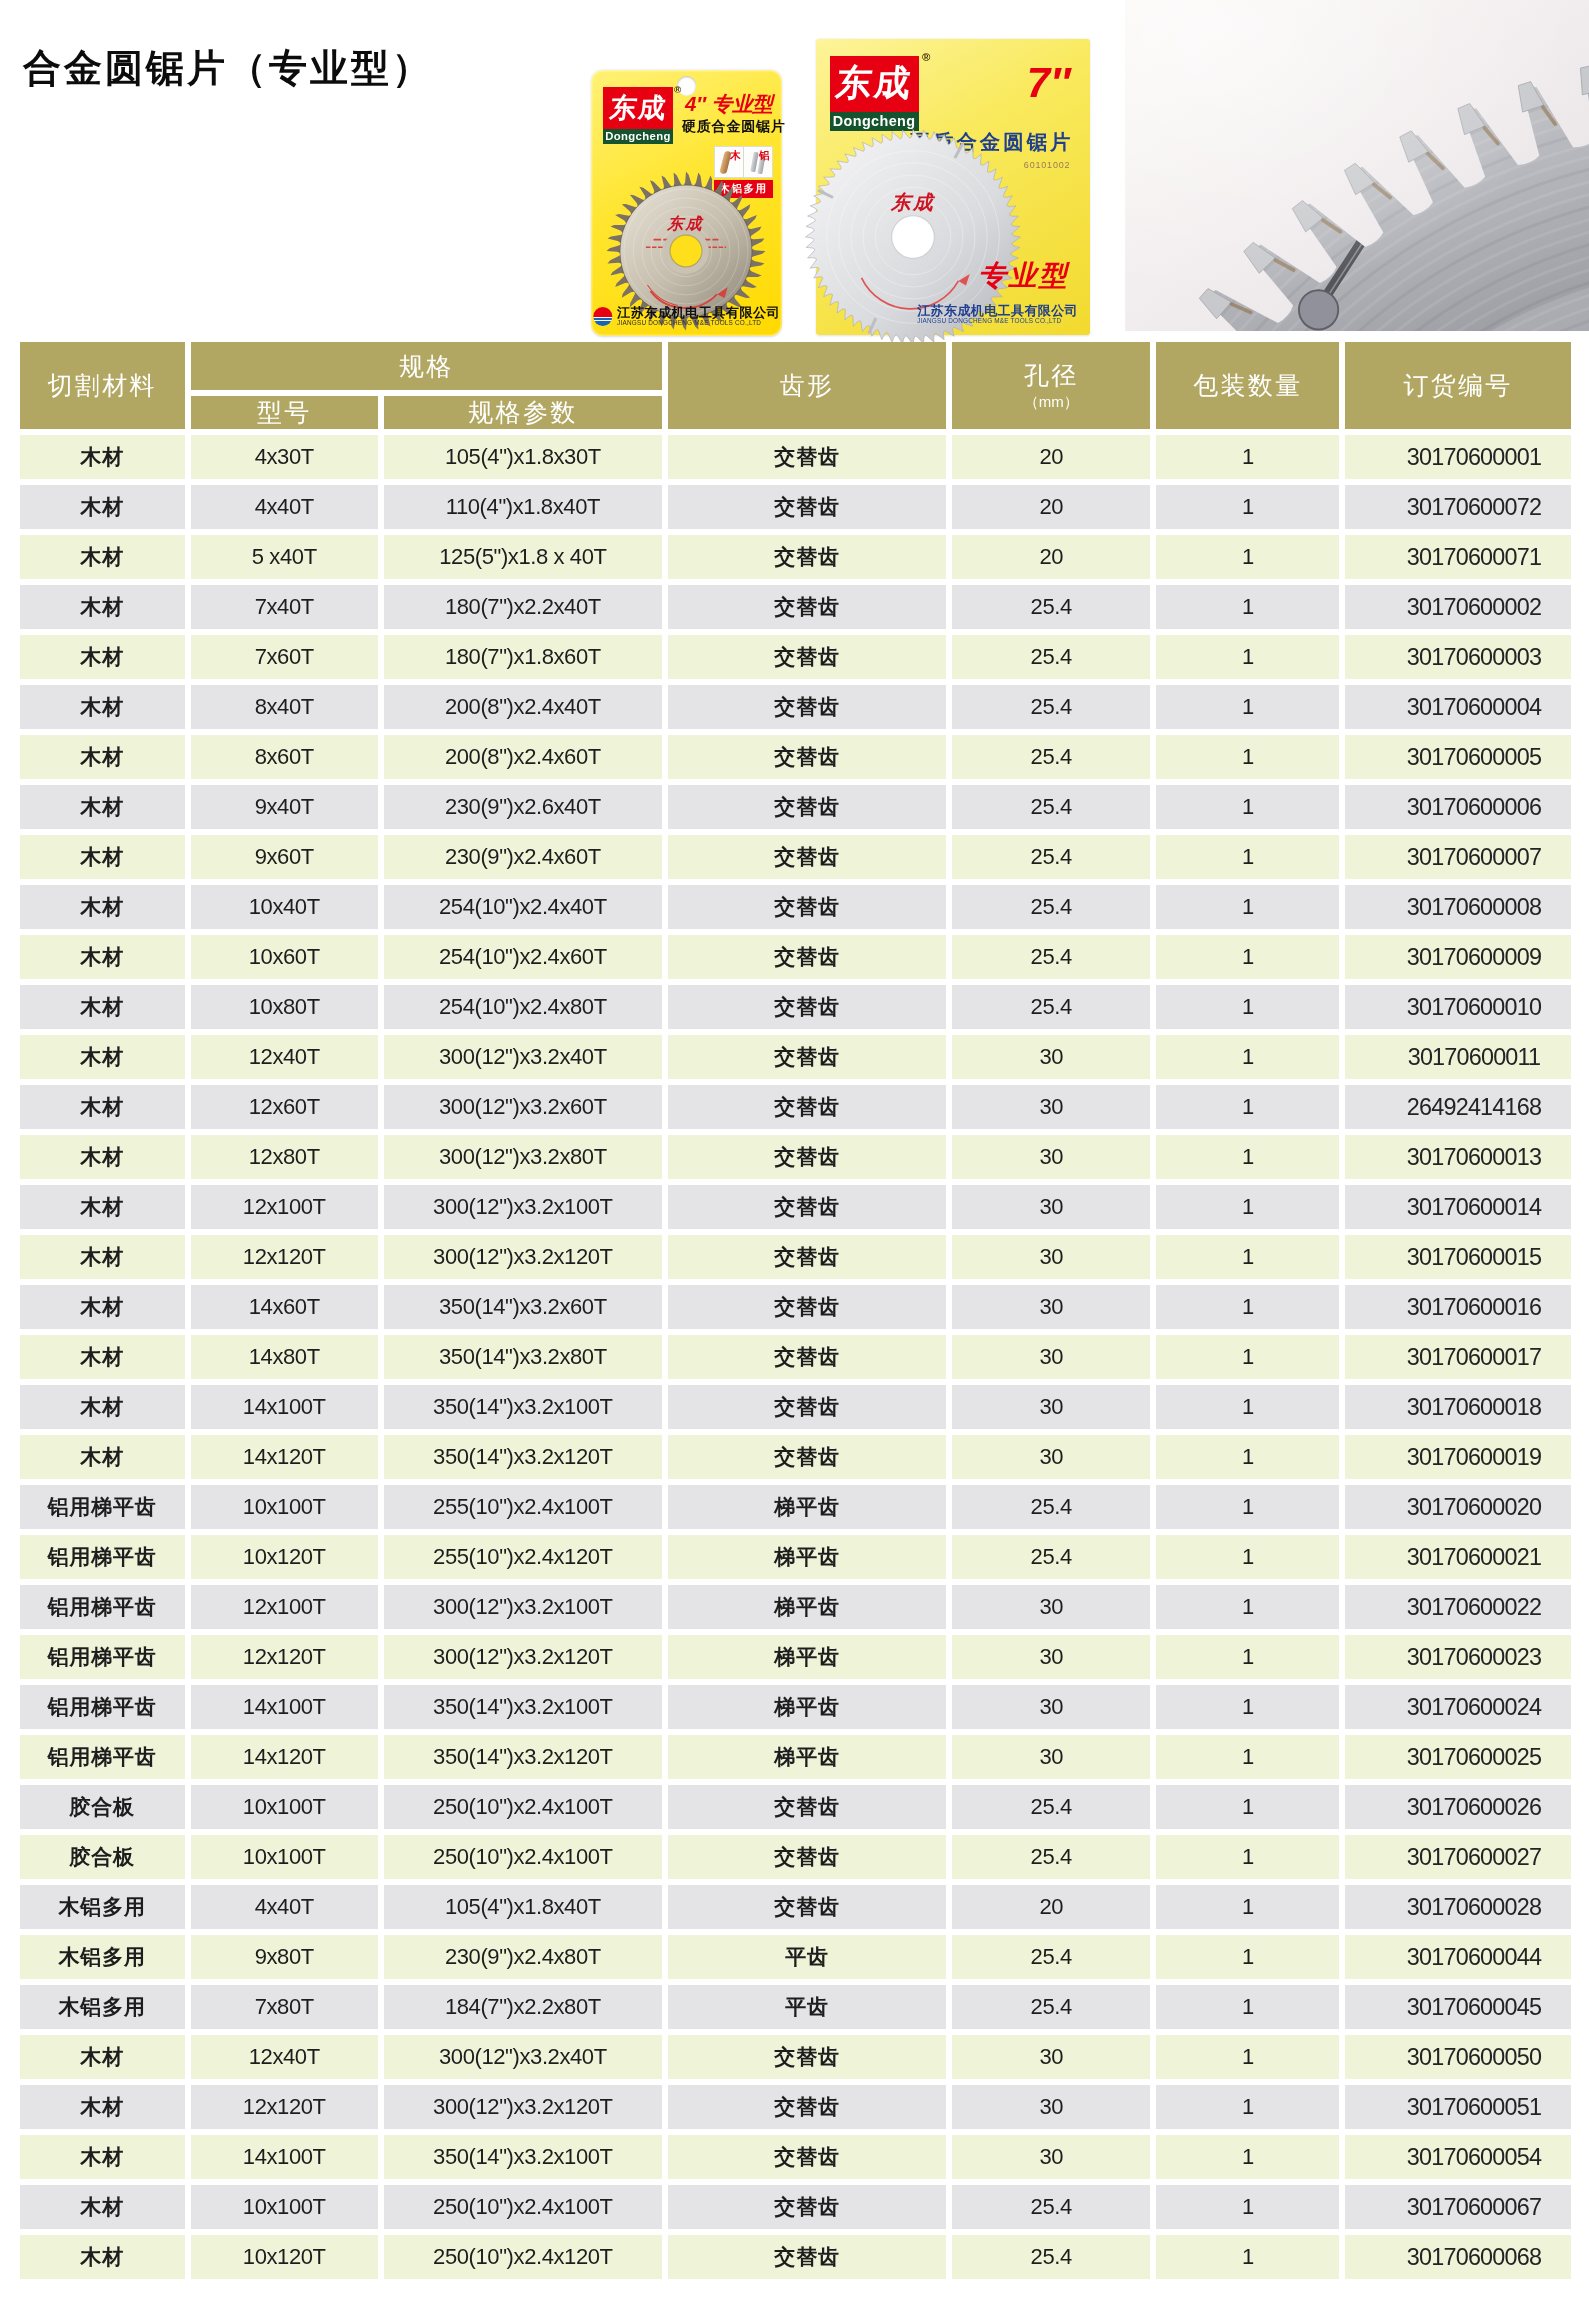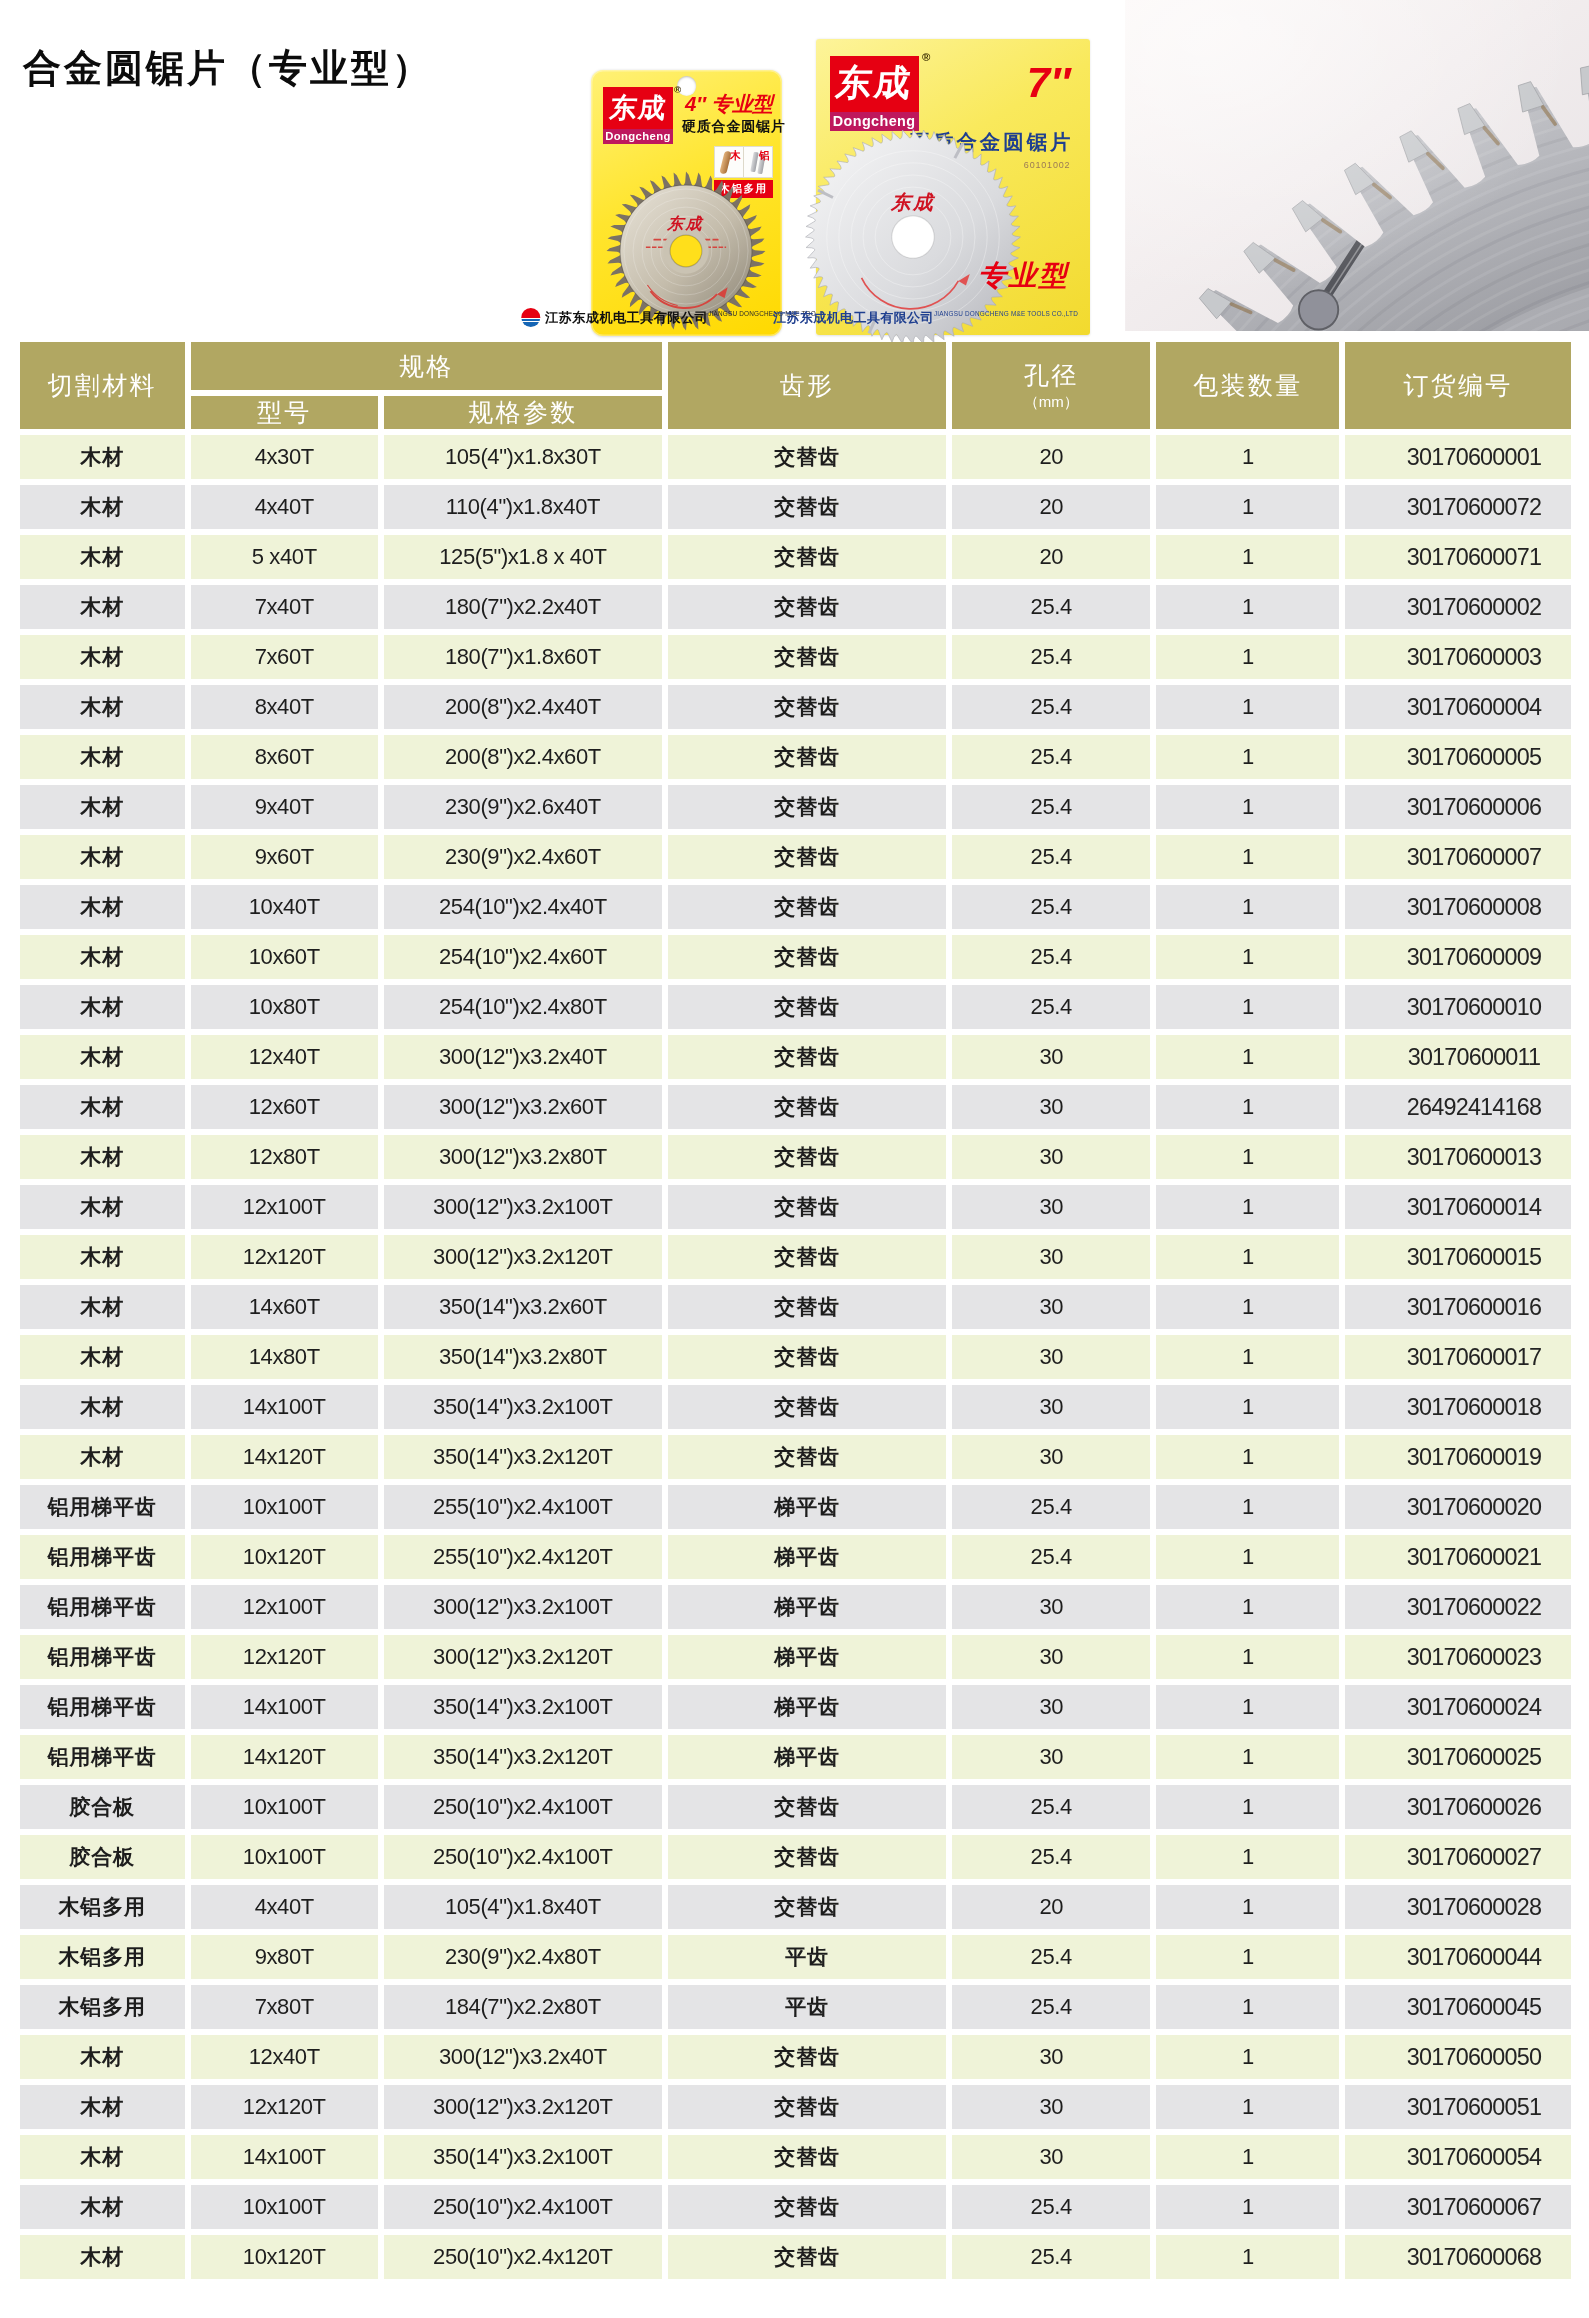--- a/index.html
+++ b/index.html
@@ -26,21 +26,21 @@
     width:19.7px;height:19.7px;border-radius:50%;background:#ffffff;
     box-shadow:inset 0 0.8px 2.3px rgba(0,0,0,.3);
   }
   .logo{position:absolute;display:flex;flex-direction:column;}
   .logo .cnbox{
     background:#e60012;color:#fff;display:flex;align-items:center;justify-content:center;
     font-weight:800;transform-origin:center;
   }
   .logo .cnbox span{transform:skewX(-6deg);}
   .logo .enbar{
-    background:#be185d;color:#fff;text-align:center;font-weight:700;
+    background:#14532d;color:#fff;text-align:center;font-weight:700;
   }
   .regmark{position:absolute;color:#3a2c00;font-weight:700;}
   .pack1 .logo{left:12px;top:16.6px;width:70px;}
   .pack1 .logo .cnbox{height:42px;font-size:27px;letter-spacing:1.5px;}
   .pack1 .logo .enbar{height:15px;font-size:11.3px;line-height:15px;letter-spacing:0.4px;}
   .pack1 .regmark{left:83px;top:13.6px;font-size:9.8px;}
   .p1-size{position:absolute;left:94px;top:19.7px;color:#e60012;font-weight:800;font-size:20.4px;font-style:italic;white-space:nowrap;}
   .p1-name{position:absolute;left:91px;top:48px;color:#111;font-weight:800;font-size:14px;letter-spacing:0.8px;white-space:nowrap;}
   .badge{position:absolute;right:9px;top:76px;width:59px;}
   .badge .icons{display:flex;height:30px;background:#fdfdfb;border:0.8px solid #e0ddd0;}
@@ -55,21 +55,21 @@
   .badge .bchar{position:absolute;right:2.3px;top:1.5px;color:#e60012;font-size:10.6px;font-weight:800;}
   .badge .bar{margin-top:1.5px;background:#e60012;color:#fff;font-size:10.6px;font-weight:800;
     text-align:center;padding:2.3px 0;letter-spacing:1.5px;}
   .bladewrap1{position:absolute;left:10.6px;top:97px;width:168px;height:168px;}
   .blade-brand{position:absolute;color:#cf1322;font-weight:800;letter-spacing:2.3px;font-style:italic;}
   .pack1 .blade-brand{left:50%;top:47px;transform:translateX(-50%);font-size:16px;}
   .company{position:absolute;display:flex;align-items:center;gap:5.3px;white-space:nowrap;}
   .pack1 .company{left:50%;bottom:9px;transform:translateX(-50%);}
   .ball{width:19px;height:19px;border-radius:50%;flex:0 0 auto;
     background:linear-gradient(180deg,#e60012 0 52%,#ffffff 52% 57%,#1565b5 57% 67%,#ffffff 67% 72%,#1565b5 72% 100%);}
-  .company .txt{display:flex;flex-direction:row;line-height:1.05;}
+  .company .txt{display:flex;flex-direction:column;line-height:1.05;}
   .company .cn{font-weight:800;color:#101010;font-size:13.2px;letter-spacing:0.4px;}
   .company .en{font-size:6.4px;color:#2b2b2b;letter-spacing:0.2px;}
 
   .pack2{position:absolute;left:816px;top:39px;width:274px;height:296px;}
   .pack2 .box{
     position:absolute;inset:0;border-radius:3px;
     background:linear-gradient(150deg,#fdf49a 0%,#f9e95c 40%,#f2da2e 100%);
     box-shadow:0 0.8px 2.3px rgba(0,0,0,.12);
   }
   .pack2 .logo{left:13.6px;top:16.6px;width:89px;}

